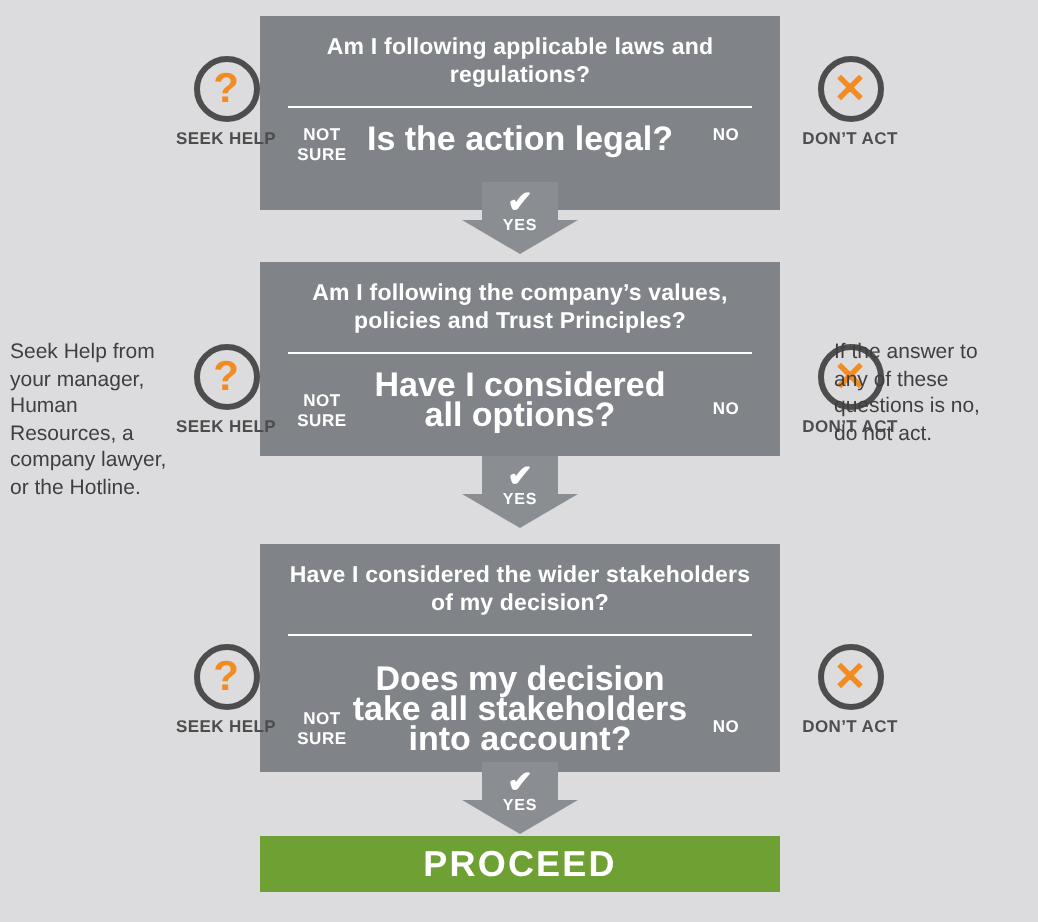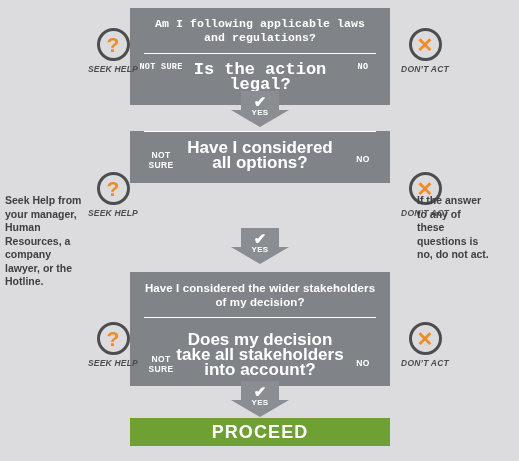--- a/index.html
+++ b/index.html
@@ -126,31 +126,29 @@
   }
   .icon-circle .glyph.q { font-size: 21px; padding-bottom: 1px; }
   .icon-circle .glyph.x { font-size: 20px; }
   .icon-caption {
     margin-top: 3px;
     font-size: 8.5px;
     line-height: 10px;
     font-weight: bold;
     letter-spacing: .2px;
     color: #4d4d4d;
-    font-style: italic;
   }
 
   
   .side-note {
     position: absolute;
     font-size: 10.5px;
     line-height: 13.5px;
     color: #3f3f3f;
-    font-weight: bold;
-    margin-top: 24px;
+    font-weight: normal;
   }
   #note-left  { left: 5px;  width: 82px;  top: 170px; }
   #note-right { left: 417px; width: 74px; top: 170px; }
 
   
   .proceed-bar {
     position: absolute;
     left: 130px;
     top: 418px;
     width: 260px;
@@ -163,21 +161,21 @@
   .proceed-bar span {
     color: #ffffff;
     font-size: 18px;
     font-weight: bold;
     letter-spacing: 1.1px;
   }
 </style>
 </head>
 <body>
 
-<div class="decision-box" id="box-1" style="top:8px;font-family:Liberation Mono, monospace;">
+<div class="decision-box" id="box-1" style="top:8px;">
   <div class="box-header">Am I following applicable laws and regulations?</div>
   <div class="box-divider"></div>
   <div class="box-body">
     <div class="side-label left">NOT SURE</div>
     <div class="side-label right">NO</div>
     <div class="box-questions">Is the action legal?</div>
   </div>
 </div>
 
 <div class="side-icon" style="left:84px; top:28px;">
@@ -194,20 +192,21 @@
   <div class="icon-caption">DON’T ACT</div>
 </div>
 
 <div class="yes-arrow" style="top:91px;">
   <div class="arrow-shape"></div>
   <div class="check">✔</div>
   <div class="yes-text">YES</div>
 </div>
 
 <div class="decision-box" id="box-2" style="top:131px;">
+  <div class="box-header">Am I following the company’s values, policies and Trust Principles?</div>
   <div class="box-divider"></div>
   <div class="box-body">
     <div class="side-label left" style="top:18px;">NOT SURE</div>
     <div class="side-label right" style="top:22px;">NO</div>
     <div class="box-questions">Have I considered all options?</div>
   </div>
 </div>
 
 <div class="side-icon" style="left:84px; top:172px;">
   <div class="icon-circle">

